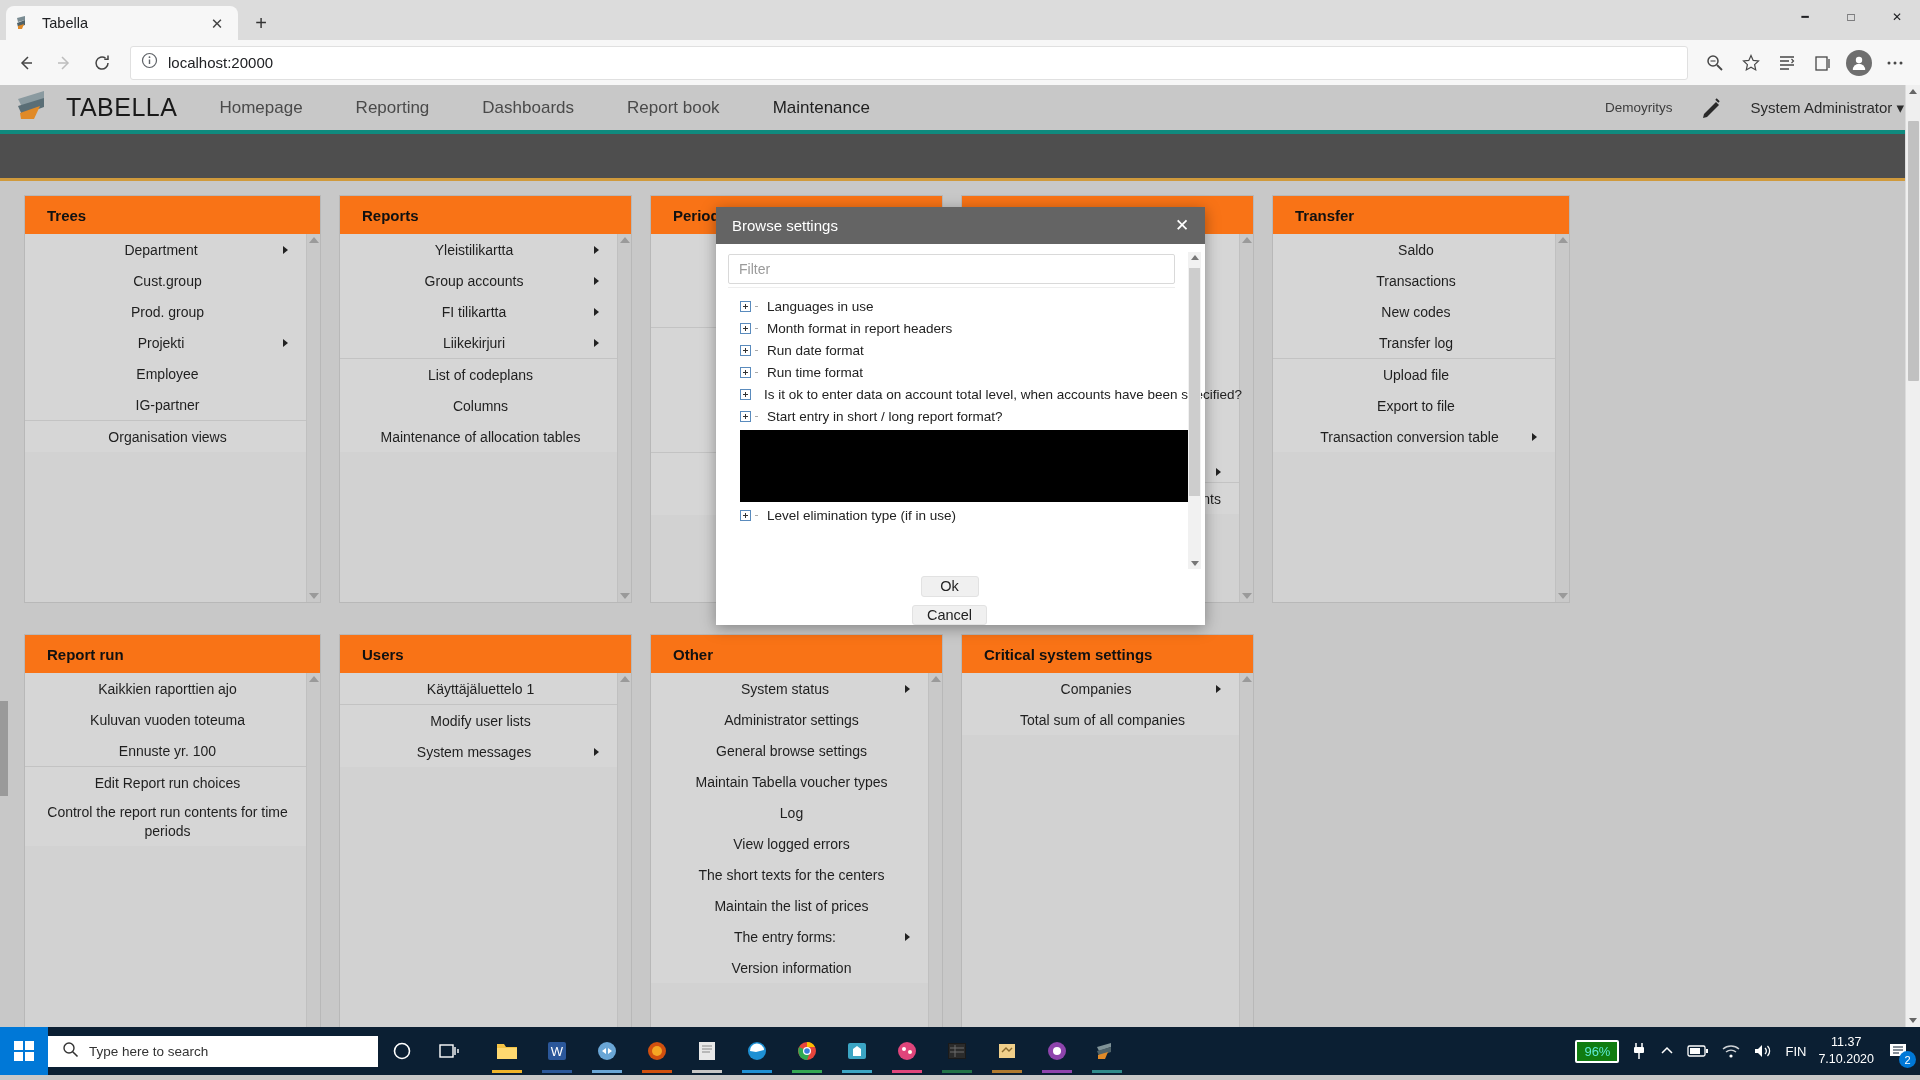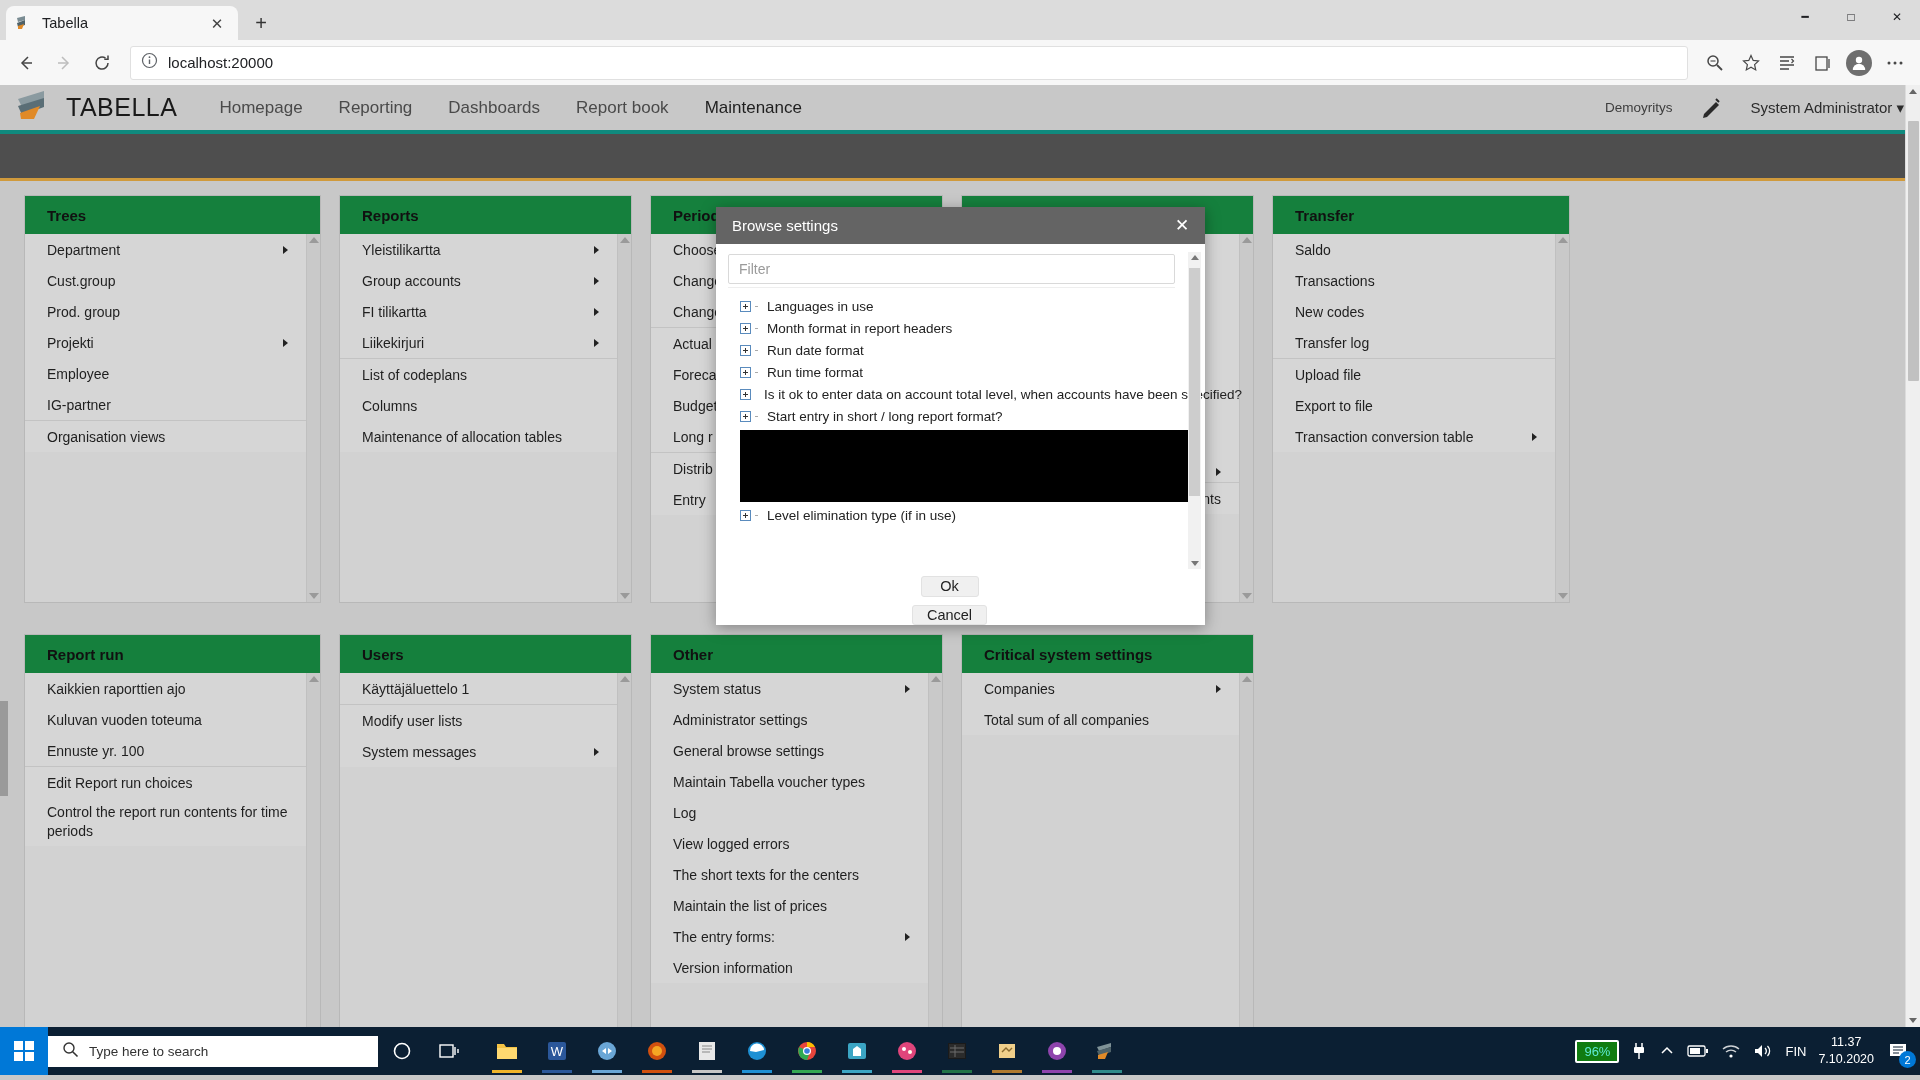--- a/index.html
+++ b/index.html
@@ -88,21 +88,21 @@
     height: 45px; background: #c8c8c8;
     display: flex; align-items: center;
     padding-left: 14px; gap: 0;
     position: relative;
   }
   .logo-wrap { display: flex; align-items: center; gap: 0; margin-right: 24px; }
   .logo-text {
     font-size: 25px; letter-spacing: 0.5px; color: #1a1a1a;
     font-family: "Liberation Sans", sans-serif;
   }
-  .app-nav { display: flex; align-items: center; gap: 0; }
+  .app-nav { display: flex; align-items: center; gap: 17px; }
   .app-nav a {
     font-size: 17px; color: #4a4a4a; padding: 0 18px;
     text-decoration: none; white-space: nowrap;
   }
   .app-nav a.active { color: #1f1f1f; }
   .header-right {
     position: absolute; right: 16px; top: 0; height: 45px;
     display: flex; align-items: center; gap: 26px;
   }
   .demoyritys { font-size: 13.5px; color: #3d3d3d; }
@@ -126,29 +126,29 @@
     background: #cfcfcf;
     border: 1px solid #b8b8b8;
     display: flex; flex-direction: column;
     position: relative;
   }
   .panel-head {
     height: 38px;
     display: flex; align-items: center;
     padding: 0 22px;
     font-size: 15px; font-weight: bold; color: #111;
-    background: #15803d;
+    background: #f97316;
     flex: 0 0 38px;
   }
   .panel-body {
     position: relative; flex: 1; display: flex;
     background: #d2d2d2;
     overflow: hidden;
   }
-  .panel-list { flex: 1; padding: 0; }
+  .panel-list { flex: 1; padding: 0; text-align: center; }
   .group { background: #d6d6d6; }
   .group + .group { border-top: 1px solid #c3c3c3; }
   .item {
     height: 31px;
     display: flex; align-items: center;
     padding: 0 18px 0 22px;
     font-size: 14px; color: #1f1f1f;
     white-space: nowrap;
   }
   .item.tall { height: auto; min-height: 31px; padding-top: 5px; padding-bottom: 5px; white-space: normal; line-height: 1.35; }

